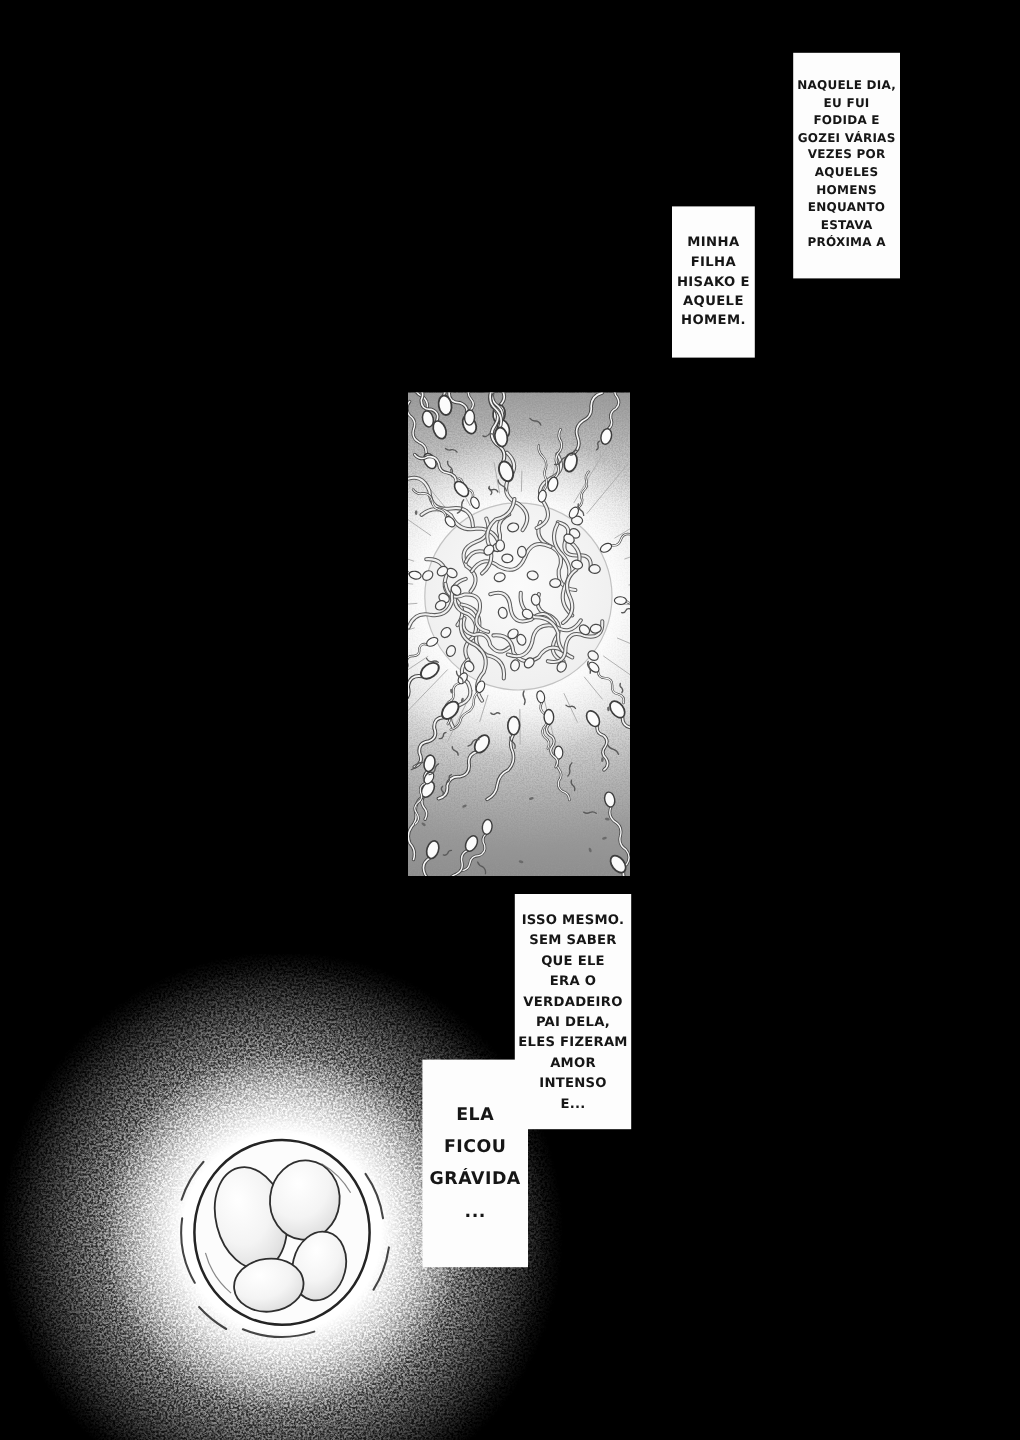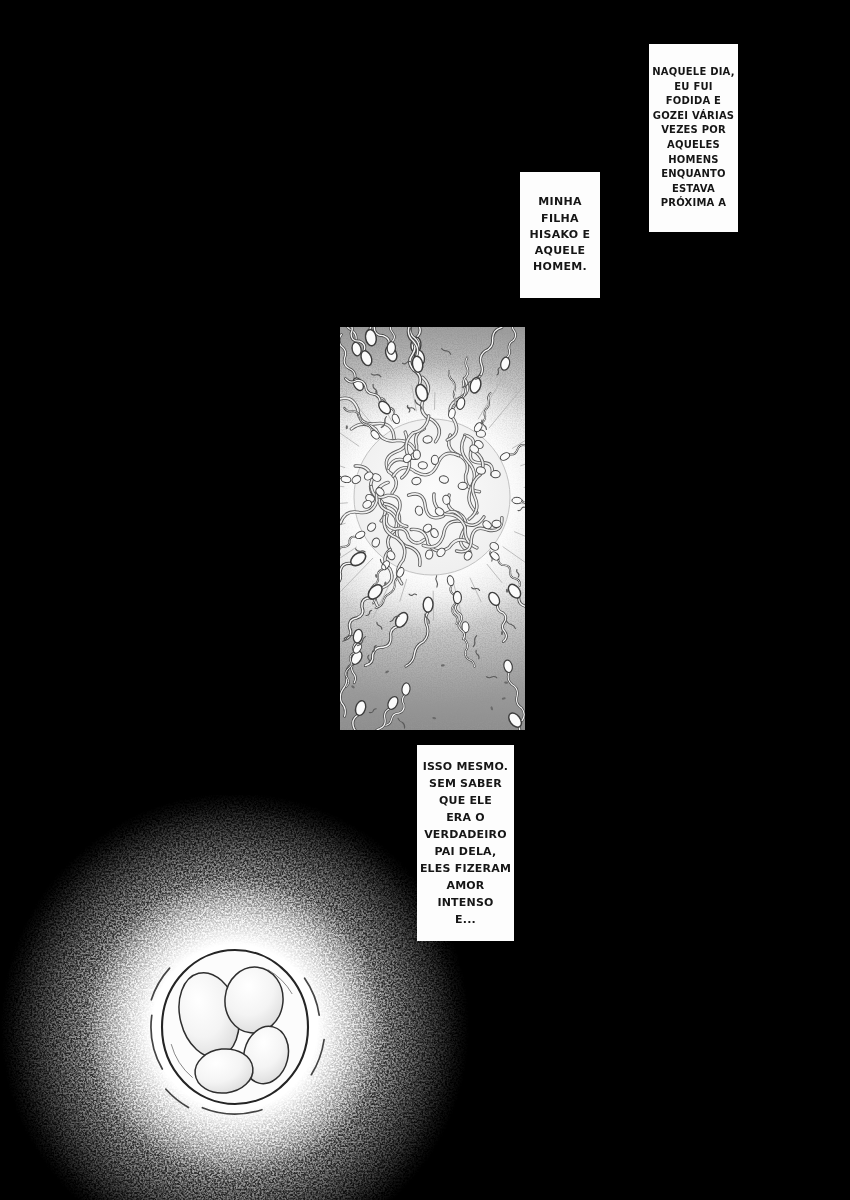--- a/index.html
+++ b/index.html
@@ -3,24 +3,24 @@
 <meta charset="utf-8">
 <style>
   html,body{margin:0;padding:0;background:#000;}
   .page{position:relative;width:850px;height:1200px;background:var(--page-bg,#000);
         overflow:hidden;font-family:"DejaVu Sans","Liberation Sans",sans-serif;}
   svg.art{position:absolute;display:block;}
   .panel-art{left:340px;top:327px;width:185px;height:403px;}
   .glow-art{left:0;top:795px;width:480px;height:405px;}
   .balloon{position:absolute;background:var(--paper,#fdfdfd);color:var(--ink,#161616);
            display:flex;align-items:center;justify-content:center;text-align:center;
-           font-weight:bold;}
+           font-weight:bold;margin-left:12px;}
   .balloon span{display:block;width:100%;white-space:pre-line;}
   .b1{left:649px;top:44px;width:89px;height:188px;font-size:10px;line-height:14.6px;letter-spacing:.2px;}
-  .b2{left:520px;top:172px;width:80px;height:126px;font-size:11px;line-height:16.2px;letter-spacing:.3px;}
+  .b2{left:548px;top:172px;width:69px;height:126px;font-size:11px;line-height:16.2px;letter-spacing:.3px;}
   .b3{left:417px;top:745px;width:97px;height:196px;font-size:11px;line-height:17px;letter-spacing:.2px;}
   .b4{left:340px;top:883px;width:88px;height:173px;font-size:14.5px;line-height:27px;letter-spacing:.4px;}
 </style>
 </head>
 <body>
 
 <div class="page">
 
   <svg class="art glow-art" viewBox="0 0 480 405">
       <defs>
@@ -434,14 +434,20 @@
     <span>ISSO MESMO.
 SEM SABER
 QUE ELE
 ERA O
 VERDADEIRO
 PAI DELA,
 ELES FIZERAM
 AMOR INTENSO
 E...</span>
   </div>
+  <div class="balloon b4">
+    <span>ELA
+FICOU
+GRÁVIDA
+...</span>
+  </div>
 
 </div>
 
 </body></html>

